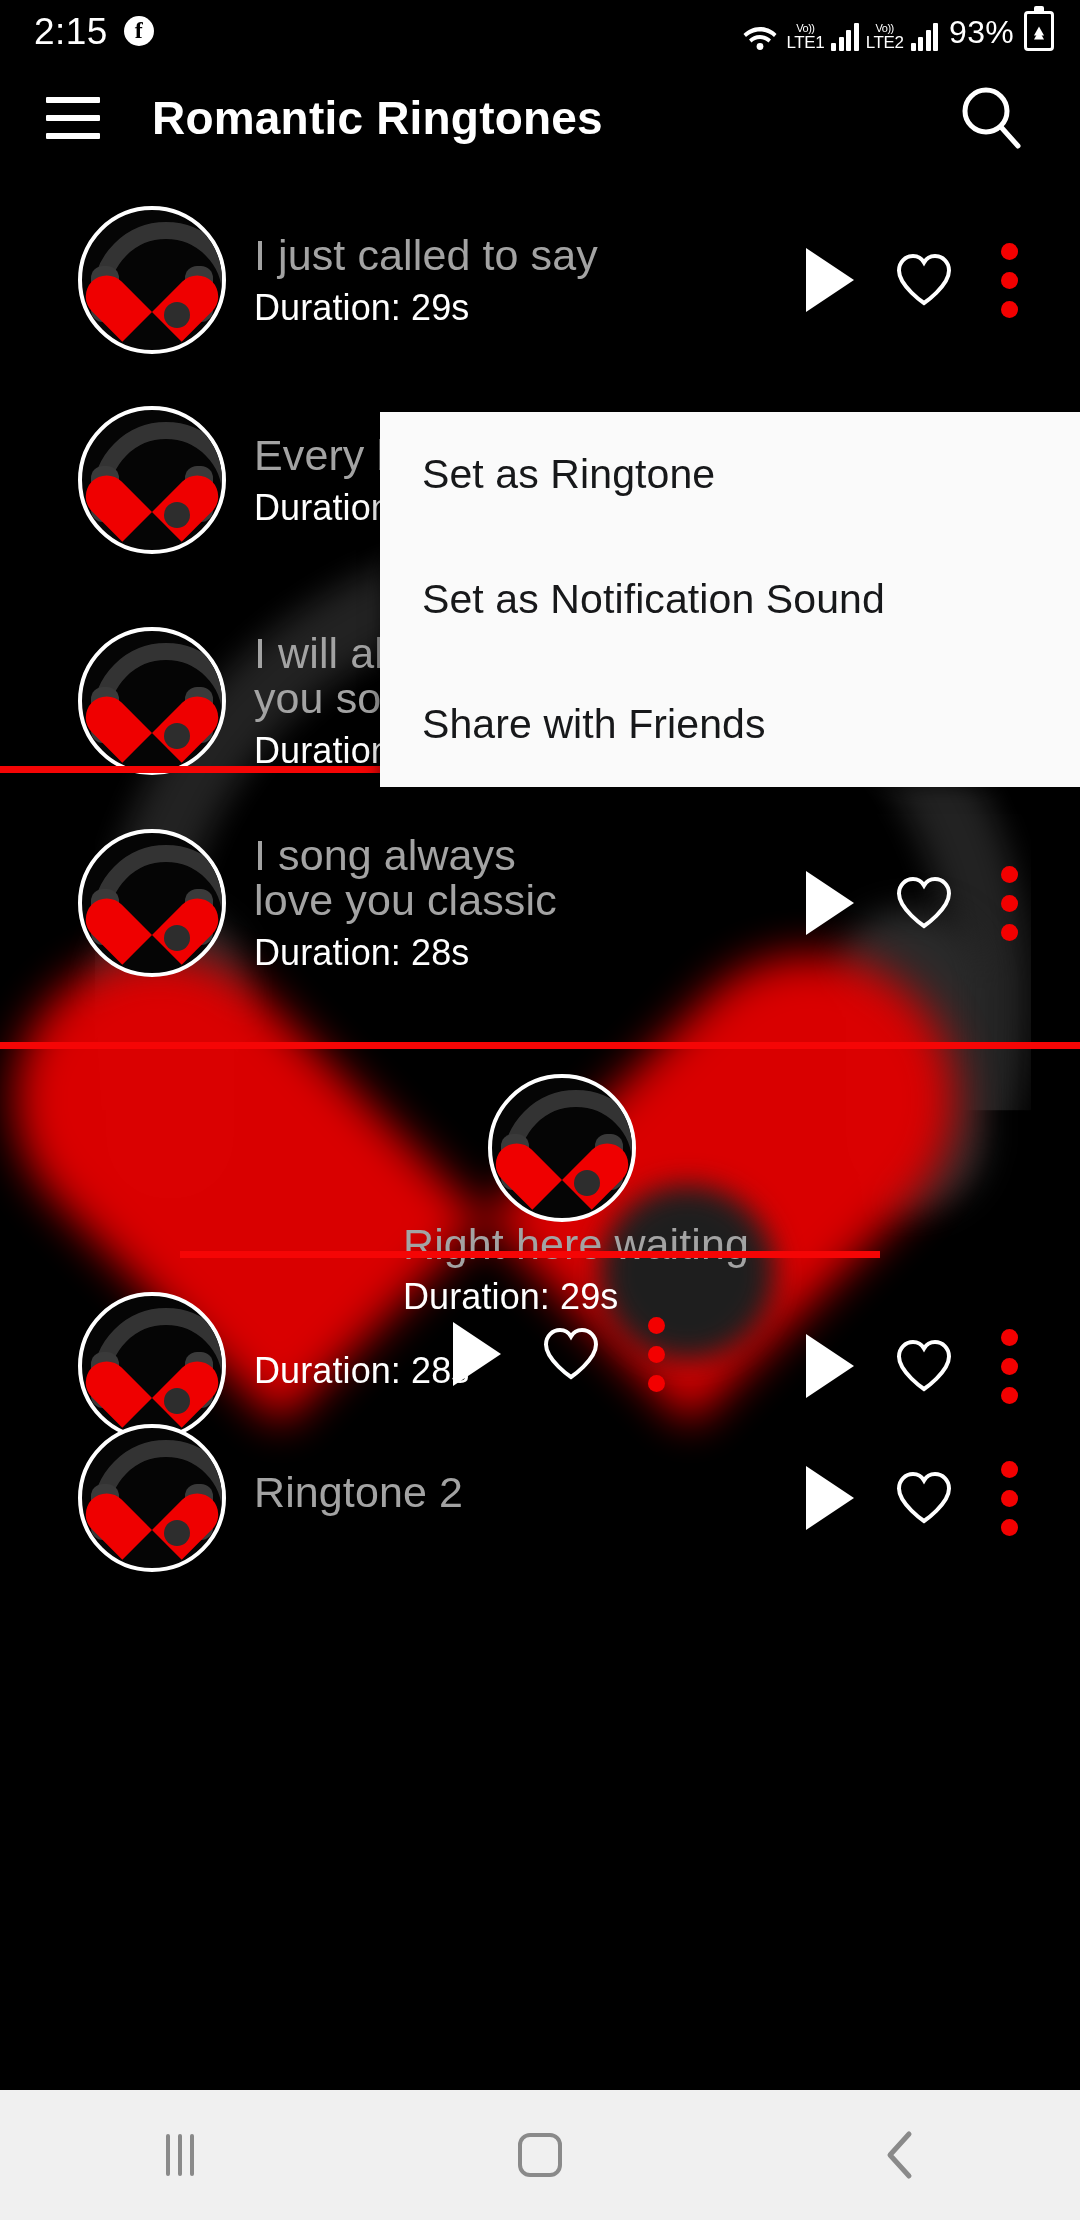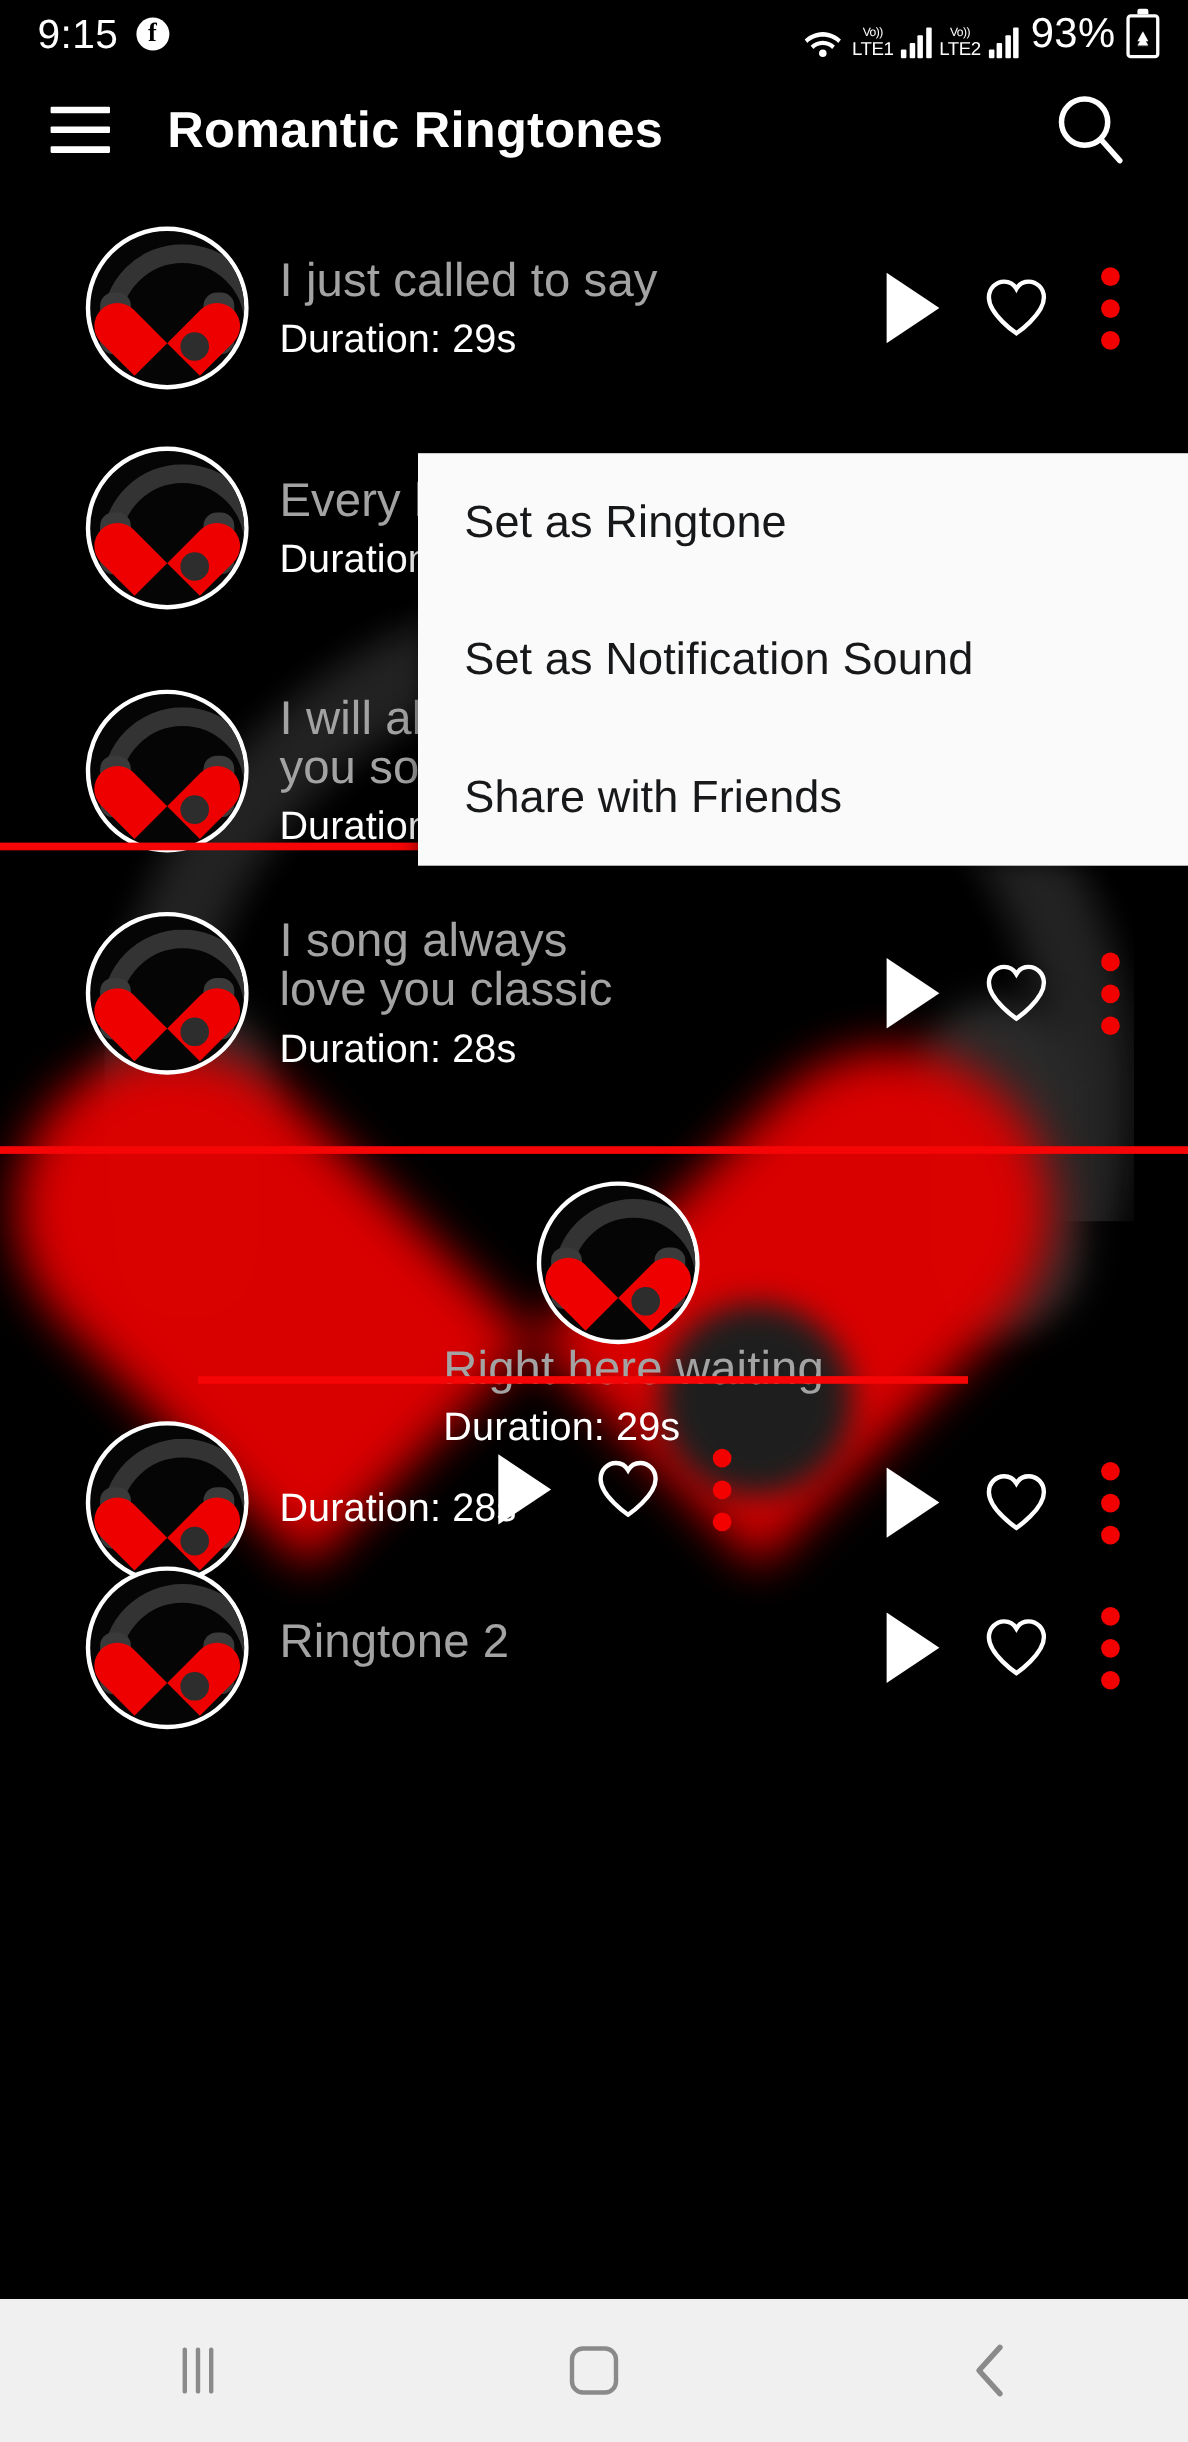--- a/index.html
+++ b/index.html
@@ -46,21 +46,21 @@
   .wifi svg{position:absolute;left:0;bottom:0;}
   .volte{display:flex;flex-direction:column;align-items:center;line-height:1;}
   .volte .vo{font-size:11px;letter-spacing:-.5px;}
   .volte .lte{font-size:17px;letter-spacing:-.4px;}
   .bars{display:flex;align-items:flex-end;gap:2.5px;height:28px;}
   .bars i{display:block;width:5px;background:#fff;border-radius:1px;}
   .bars i:nth-child(1){height:8px;}
   .bars i:nth-child(2){height:14px;}
   .bars i:nth-child(3){height:21px;}
   .bars i:nth-child(4){height:28px;}
-  .batt-txt{font-size:38px;letter-spacing:.3px;margin-left:4px;}
+  .batt-txt{font-size:32px;letter-spacing:.3px;margin-left:4px;}
   .batt{position:relative;width:24px;height:34px;border:3px solid #fff;border-radius:4px;margin-left:3px;}
   .batt::before{content:"";position:absolute;left:50%;top:-8px;transform:translateX(-50%);width:10px;height:5px;background:#fff;border-radius:2px 2px 0 0;}
   .batt::after{content:"";position:absolute;left:50%;top:50%;transform:translate(-50%,-50%);width:0;height:0;border-left:5px solid transparent;border-right:5px solid transparent;border-bottom:9px solid #fff;filter:drop-shadow(0 4px 0 #fff);}
 
   
   .appbar{position:relative;z-index:6;height:112px;display:flex;align-items:center;padding:0 52px 0 46px;justify-content:flex-end;}
   .hamburger{width:54px;height:42px;display:flex;flex-direction:column;justify-content:space-between;cursor:pointer;}
   .hamburger span{display:block;height:6px;background:#fff;border-radius:1px;}
   .appbar-title{margin-left:52px;color:#fff;font-size:46px;font-weight:bold;letter-spacing:.2px;}
   .search-btn{margin-left:auto;width:74px;height:74px;display:flex;align-items:center;justify-content:center;cursor:pointer;}
@@ -118,21 +118,21 @@
 
   <div class="bg-art">
     <div class="bg-band"></div>
     <div class="bg-cup l"></div>
     <div class="bg-cup r"></div>
     <div class="bg-heart"></div>
     <div class="bg-mic"></div>
   </div>
 
   <div class="statusbar">
-    <div class="sb-time">9:15</div>
+    <div class="sb-time">2:15</div>
     <span class="fb-icon"></span>
     <div class="sb-right">
       <span class="wifi">
         <svg width="38" height="30" viewBox="0 0 38 30">
           <path d="M19 6 C26 6 32 9.5 35.5 13 L33 16 C30 13 25 10.5 19 10.5 C13 10.5 8 13 5 16 L2.5 13 C6 9.5 12 6 19 6Z" fill="#fff"></path>
           <path d="M19 14 C23.5 14 27.5 16 30 18.5 L27.5 21.5 C25.5 19.5 22.5 18 19 18 C15.5 18 12.5 19.5 10.5 21.5 L8 18.5 C10.5 16 14.5 14 19 14Z" fill="#fff"></path>
           <circle cx="19" cy="25.5" r="3.4" fill="#fff"></circle>
         </svg>
       </span>
       <span class="volte">

